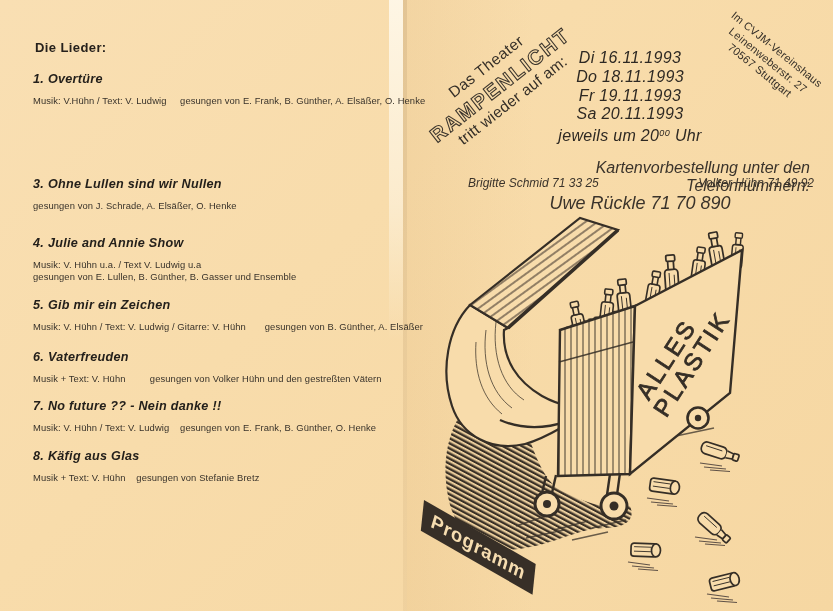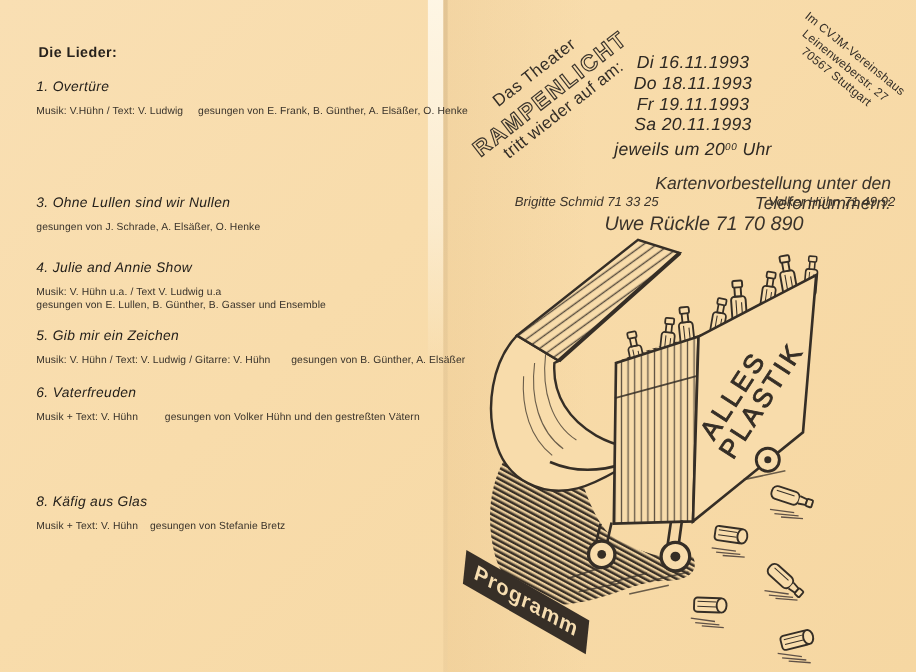--- a/index.html
+++ b/index.html
@@ -12,21 +12,21 @@
   .crease-light{position:absolute;left:389px;top:0;width:14px;height:340px;
     background:linear-gradient(to bottom,rgba(255,250,238,.85),rgba(255,250,238,.5) 60%,rgba(255,250,238,0));}
   .crease-line{position:absolute;left:403px;top:0;width:4px;height:611px;
     background:linear-gradient(to bottom,rgba(150,110,60,.22),rgba(150,110,60,.08));}
   .page-right-tint{position:absolute;left:407px;top:0;width:426px;height:611px;
     background:linear-gradient(90deg,rgba(205,155,85,.12),rgba(205,155,85,0) 30%);}
   
   .lied-heading{position:absolute;left:35px;top:40px;font-size:13px;font-weight:bold;
     color:#26211c;letter-spacing:.4px;text-align:right;}
   .song{position:absolute;left:33px;width:385px;color:#26211c;}
-  .song-title{font-size:12.6px;font-weight:normal;font-style:italic;letter-spacing:.3px;
+  .song-title{font-size:12.6px;font-weight:bold;font-style:italic;letter-spacing:.3px;
     color:#24201b;margin-bottom:9px;}
   .song-line{font-size:9.4px;color:#38322a;line-height:12px;white-space:pre;letter-spacing:.1px;}
   
   .announce{position:absolute;left:392px;top:53px;width:215px;text-align:center;
     transform:rotate(-38deg);color:#342e27;}
   .announce-l1{font-size:15.5px;letter-spacing:.5px;}
   .announce-l3{font-size:15.5px;letter-spacing:.3px;margin-top:-2px;}
   .ramp-svg{display:block;margin:0 auto;}
   
   .venue{position:absolute;left:690px;top:40px;width:156px;text-align:center;
@@ -76,20 +76,24 @@
     <div class="song-line">Musik: V. Hühn u.a. / Text V. Ludwig u.a</div>
     <div class="song-line">gesungen von E. Lullen, B. Günther, B. Gasser und Ensemble</div>
   </div>
   <div class="song" style="top:298px">
     <div class="song-title">5. Gib mir ein Zeichen</div>
     <div class="song-line">Musik: V. Hühn / Text: V. Ludwig / Gitarre: V. Hühn       gesungen von B. Günther, A. Elsäßer</div>
   </div>
   <div class="song" style="top:350px">
     <div class="song-title">6. Vaterfreuden</div>
     <div class="song-line">Musik + Text: V. Hühn         gesungen von Volker Hühn und den gestreßten Vätern</div>
+  </div>
+  <div class="song" style="top:399px">
+    <div class="song-title">7. No future ?? - Nein danke !!</div>
+    <div class="song-line">Musik: V. Hühn / Text: V. Ludwig    gesungen von E. Frank, B. Günther, O. Henke</div>
   </div>
   <div class="song" style="top:449px">
     <div class="song-title">8. Käfig aus Glas</div>
     <div class="song-line">Musik + Text: V. Hühn    gesungen von Stefanie Bretz</div>
   </div>
 
   <div class="announce">
     <div class="announce-l1">Das Theater</div>
     <svg class="ramp-svg" width="215" height="27">
       <text x="107" y="21" text-anchor="middle" font-family="Liberation Sans, sans-serif" font-size="20.5" font-weight="bold" letter-spacing="2" fill="none" stroke="#3a342c" stroke-width="1.05">RAMPENLICHT</text>

